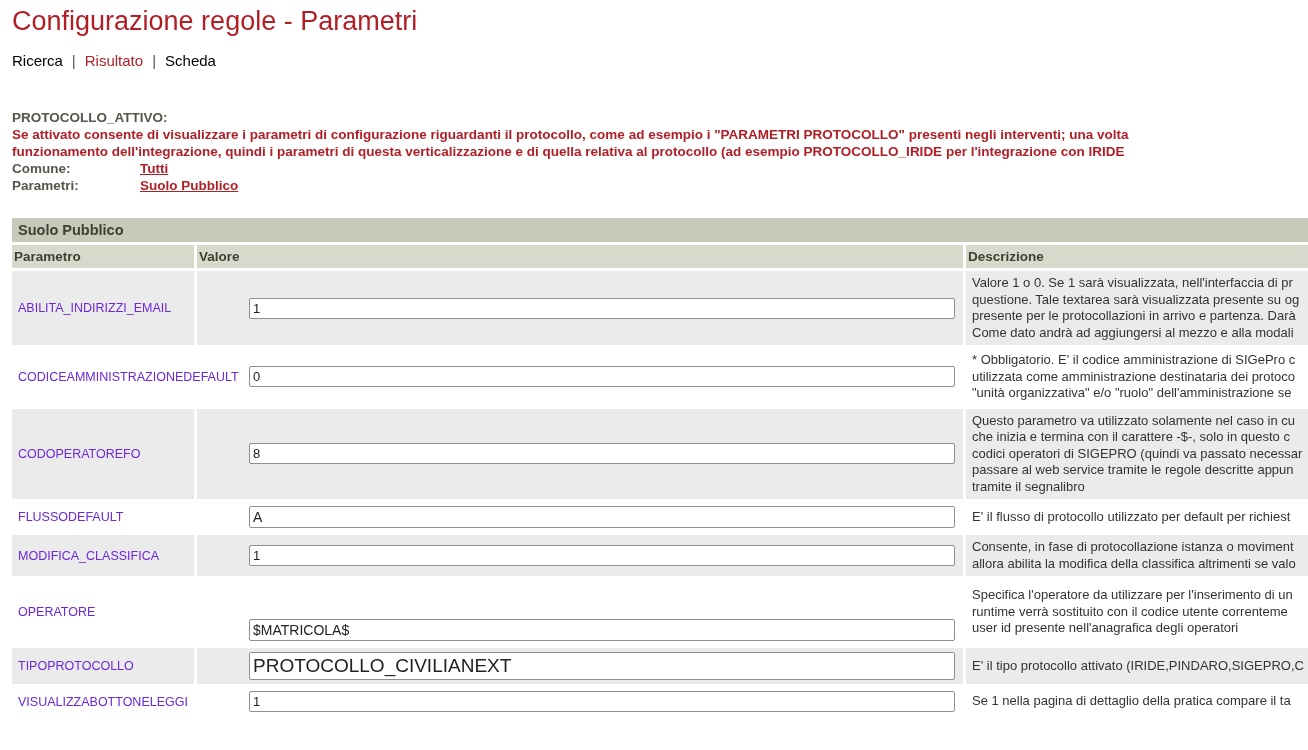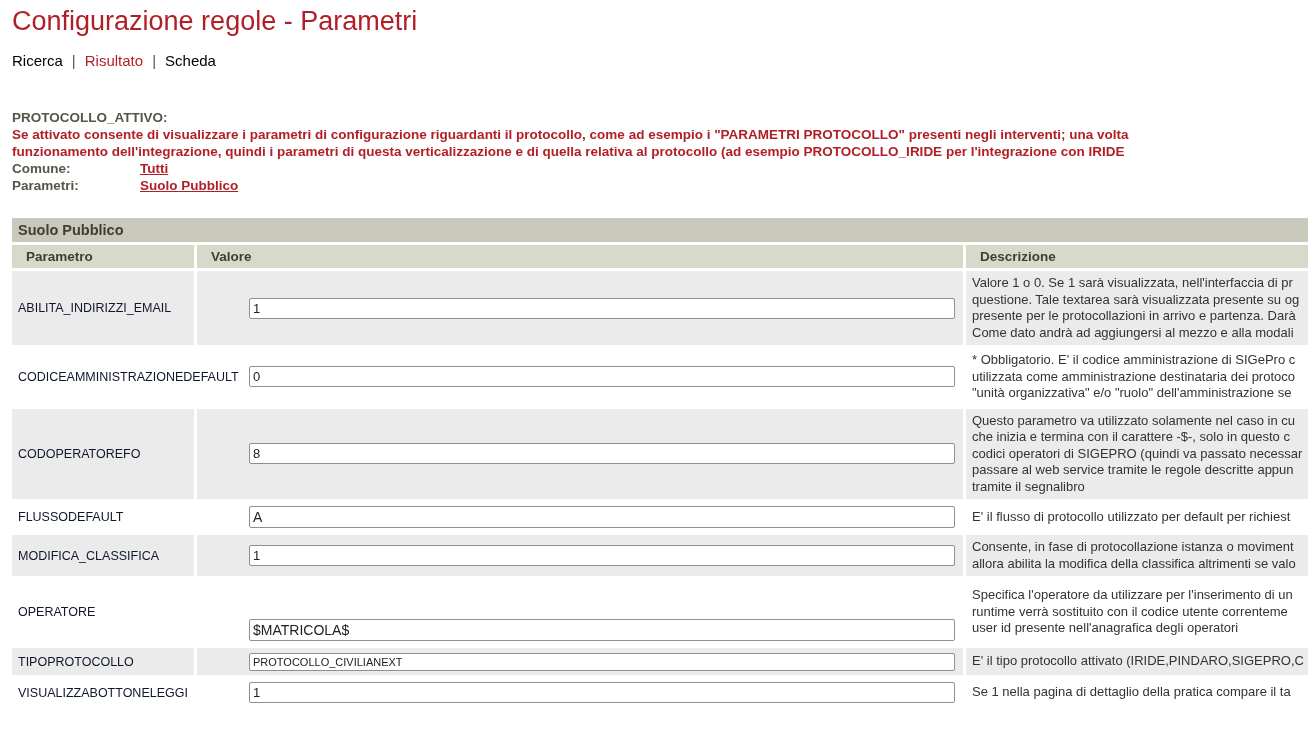--- a/index.html
+++ b/index.html
@@ -45,28 +45,28 @@
     background:var(--bar-bg);
     color:var(--header-text);
     font-size:14.5px; font-weight:bold;
     text-align:left; padding:3px 6px;
     height:24px;
   }
   th.col-h {
     background:var(--head-bg);
     color:var(--header-text);
     font-size:13.5px; font-weight:bold;
-    text-align:left; padding:4px 14px;
+    text-align:left; padding:4px 2px;
     height:22px;
   }
   td { vertical-align:middle; }
   tr.odd td { background:var(--row-alt); }
   tr.even td { background:#ffffff; }
   td.param {
-    font-size:12.5px; color:#0f172a;
+    font-size:12.5px; color:#6d28d9;
     padding:6px 4px 6px 6px;
   }
   td.value { padding:4px 0 4px 52px; }
   td.value input {
     width:706px;
     border:1px solid #8f8f8f; border-radius:2px;
     padding:2px 3px;
     font-family:"Liberation Sans", sans-serif;
     color:#222; background:#fff;
     outline:none;
@@ -166,21 +166,21 @@
           <td class="param">OPERATORE</td>
           <td class="value"><input type="text" value="$MATRICOLA$" style="font-size: 14px; margin-top: 36px;"></td>
           <td class="desc">
             <div class="dline">Specifica l'operatore da utilizzare per l'inserimento di un</div>
             <div class="dline">runtime verrà sostituito con il codice utente correnteme</div>
             <div class="dline">user id presente nell'anagrafica degli operatori</div>
           </td>
         </tr>
         <tr class="odd">
           <td class="param">TIPOPROTOCOLLO</td>
-          <td class="value"><input type="text" value="PROTOCOLLO_CIVILIANEXT" style="font-size: 11px;"></td>
+          <td class="value"><input type="text" value="PROTOCOLLO_CIVILIANEXT" style="font-size: 19px;"></td>
           <td class="desc">
             <div class="dline">E' il tipo protocollo attivato (IRIDE,PINDARO,SIGEPRO,C</div>
           </td>
         </tr>
         <tr class="even">
           <td class="param">VISUALIZZABOTTONELEGGI</td>
           <td class="value"><input type="text" value="1" style="font-size: 13px;"></td>
           <td class="desc">
             <div class="dline">Se 1 nella pagina di dettaglio della pratica compare il ta</div>
           </td>

